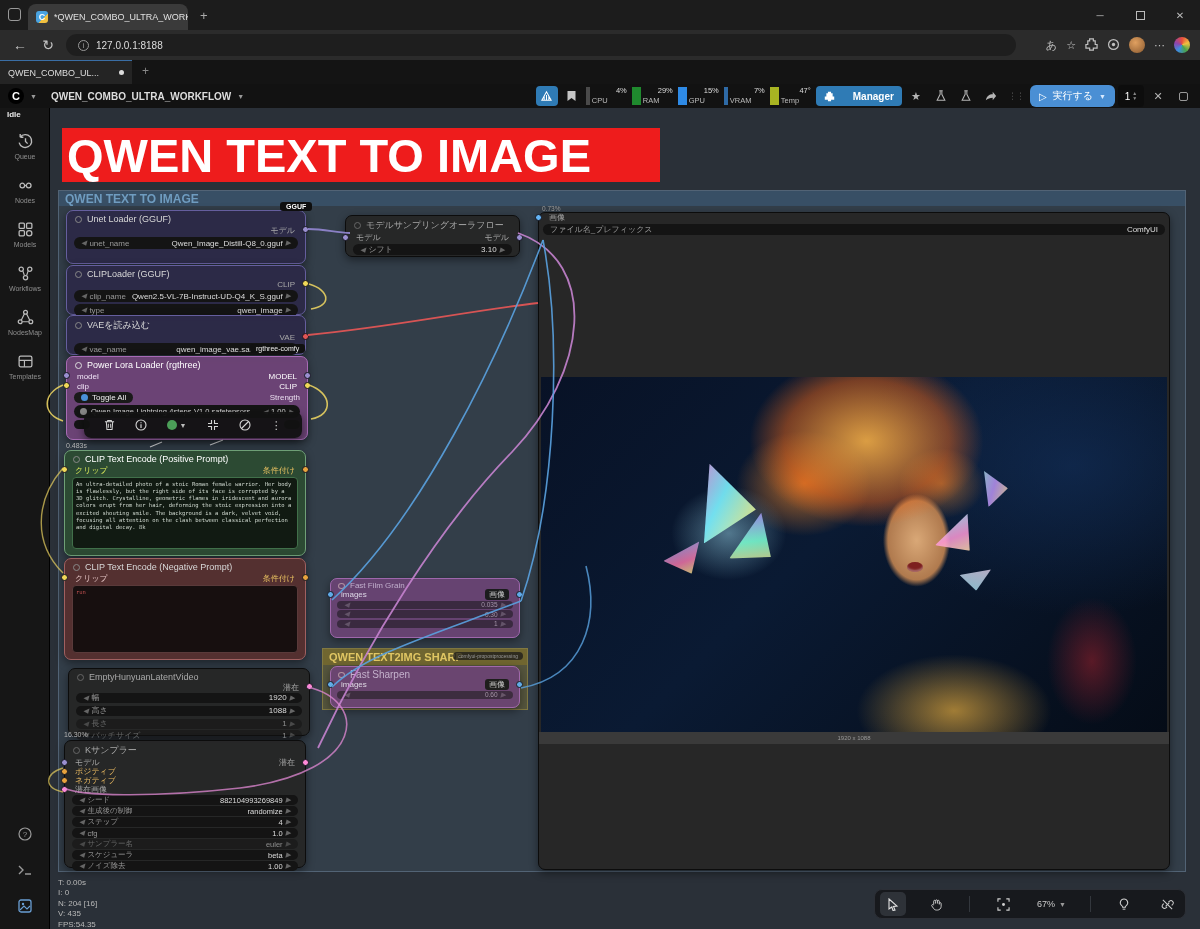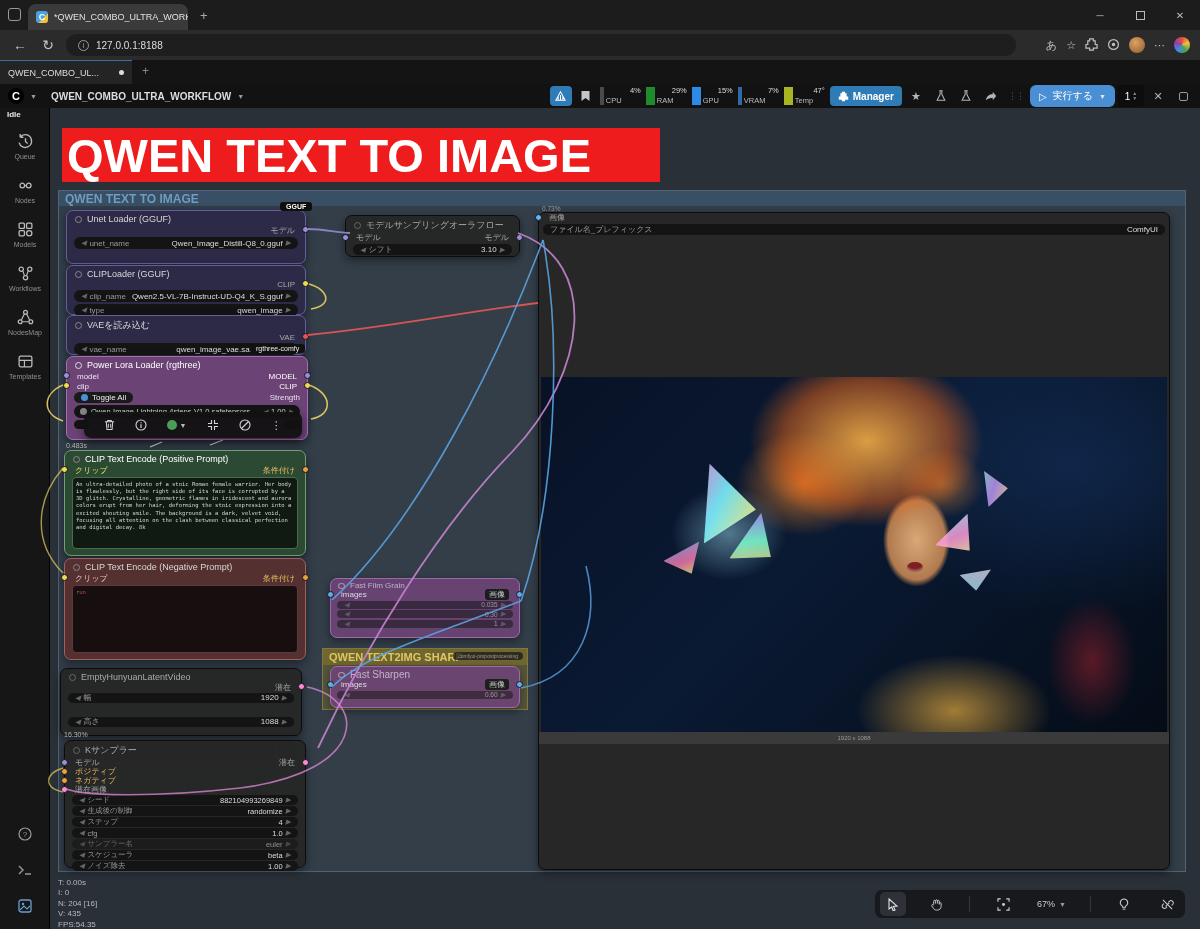--- a/index.html
+++ b/index.html
@@ -33,21 +33,21 @@
   .clogo{width:16px;height:16px;border-radius:50%;background:#000;color:#fff;font-weight:bold;font-size:11px;line-height:16px;text-align:center}
   .caret{color:#999;font-size:7px}
   .wfname{font-size:10px;font-weight:bold;color:#ddd;margin-left:8px}
   .mright{position:absolute;right:6px;top:1px;height:22px;display:flex;align-items:center;gap:3px}
   .icbtn{min-width:22px;height:20px;border-radius:4px;display:flex;align-items:center;justify-content:center;color:#b5b5b5;font-size:11px}
   .icbtn.active{background:#2f7bb5;color:#fff}
   .stat{position:relative;width:43px;height:20px;font-size:7.5px}
   .statbar{position:absolute;left:0;bottom:1px;width:9px;height:18px}
   .statlbl{position:absolute;left:11px;bottom:1px;color:#bbb}
   .statval{position:absolute;right:2px;top:0;color:#ddd}
-  .managerbtn{background:#2f7bb5;height:20px;border-radius:4px;padding:0 8px;display:flex;align-items:center;gap:4px;color:#fff;font-size:10px;font-weight:bold}
+  .managerbtn{background:#2f7bb5;height:20px;border-radius:4px;padding:0 8px;display:flex;align-items:center;gap:18px;color:#fff;font-size:10px;font-weight:bold}
   .grip{color:#555;font-size:9px;letter-spacing:-1px;margin:0 3px}
   .runbtn{background:#4a8fd4;height:22px;border-radius:6px;padding:0 9px;display:flex;align-items:center;gap:6px;color:#fff;font-size:10px}
   .runcount{width:26px;height:22px;background:#0d0d0d;border-radius:4px;color:#fff;font-size:10px;display:flex;align-items:center;justify-content:center;gap:2px}
   .steppers{display:flex;flex-direction:column;font-size:5px;color:#888;line-height:1}
   
   .sidebar{position:absolute;left:0;top:108px;width:50px;height:821px;background:#161616;border-right:1px solid #000}
   .sbitem{width:50px;text-align:center;color:#8f8f8f;font-size:7px;padding:9px 0 8px}
   .sbitem svg{display:block;margin:0 auto 3px}
   .sbbottom{position:absolute;left:0;bottom:4px;width:50px}
   .idle{position:absolute;left:7px;top:110px;font-size:8px;color:#e8e8e8;font-weight:bold;z-index:6}
@@ -508,41 +508,41 @@
       </div>
     <div class="prow" style="color:#e0c0c0">
         <span>クリップ</span>
         <span style="color:#e8c060">条件付け</span>
       <i class="pdot" style="background:#f0d858;left:-4px"></i>
       <i class="pdot" style="background:#e8a33d;right:-4px"></i>
       </div>
     <div class="ta" style="height:68px;background:#170f0f;border-color:#5a3a3a;color:#c05050">run</div>
   </div>
 
-  <div class="node darknode" style="left:60px;top:668px;width:242px;height:68px">
+  <div class="node darknode" style="left:68px;top:668px;width:242px;height:68px">
     <div class="ntitle">
         <span class="ndot" style="border-color:#666"></span>
         <span>EmptyHunyuanLatentVideo</span>
       </div>
     <div class="prow" style="height:8px">
         <span></span>
         <span>潜在</span>
       <i class="pdot" style="background:#ff8ad8;right:-4px;top:0"></i>
       </div>
     <div class="wrow" style="height:10px;margin:1.5px 7px">
       <span class="wl">
           <i class="arr">◀</i>
           <span>幅</span>
         </span>
       <span class="wv">
           <span>1920</span>
           <i class="arr">▶</i>
         </span>
     </div>
-    <div class="wrow" style="height:10px;margin:14px 7px">
+    <div class="wrow" style="height:10px;margin:3px 7px">
       <span class="wl">
           <i class="arr">◀</i>
           <span>高さ</span>
         </span>
       <span class="wv">
           <span>1088</span>
           <i class="arr">▶</i>
         </span>
     </div>
     <div class="wrow dim" style="height:10px;margin:1.5px 7px">

